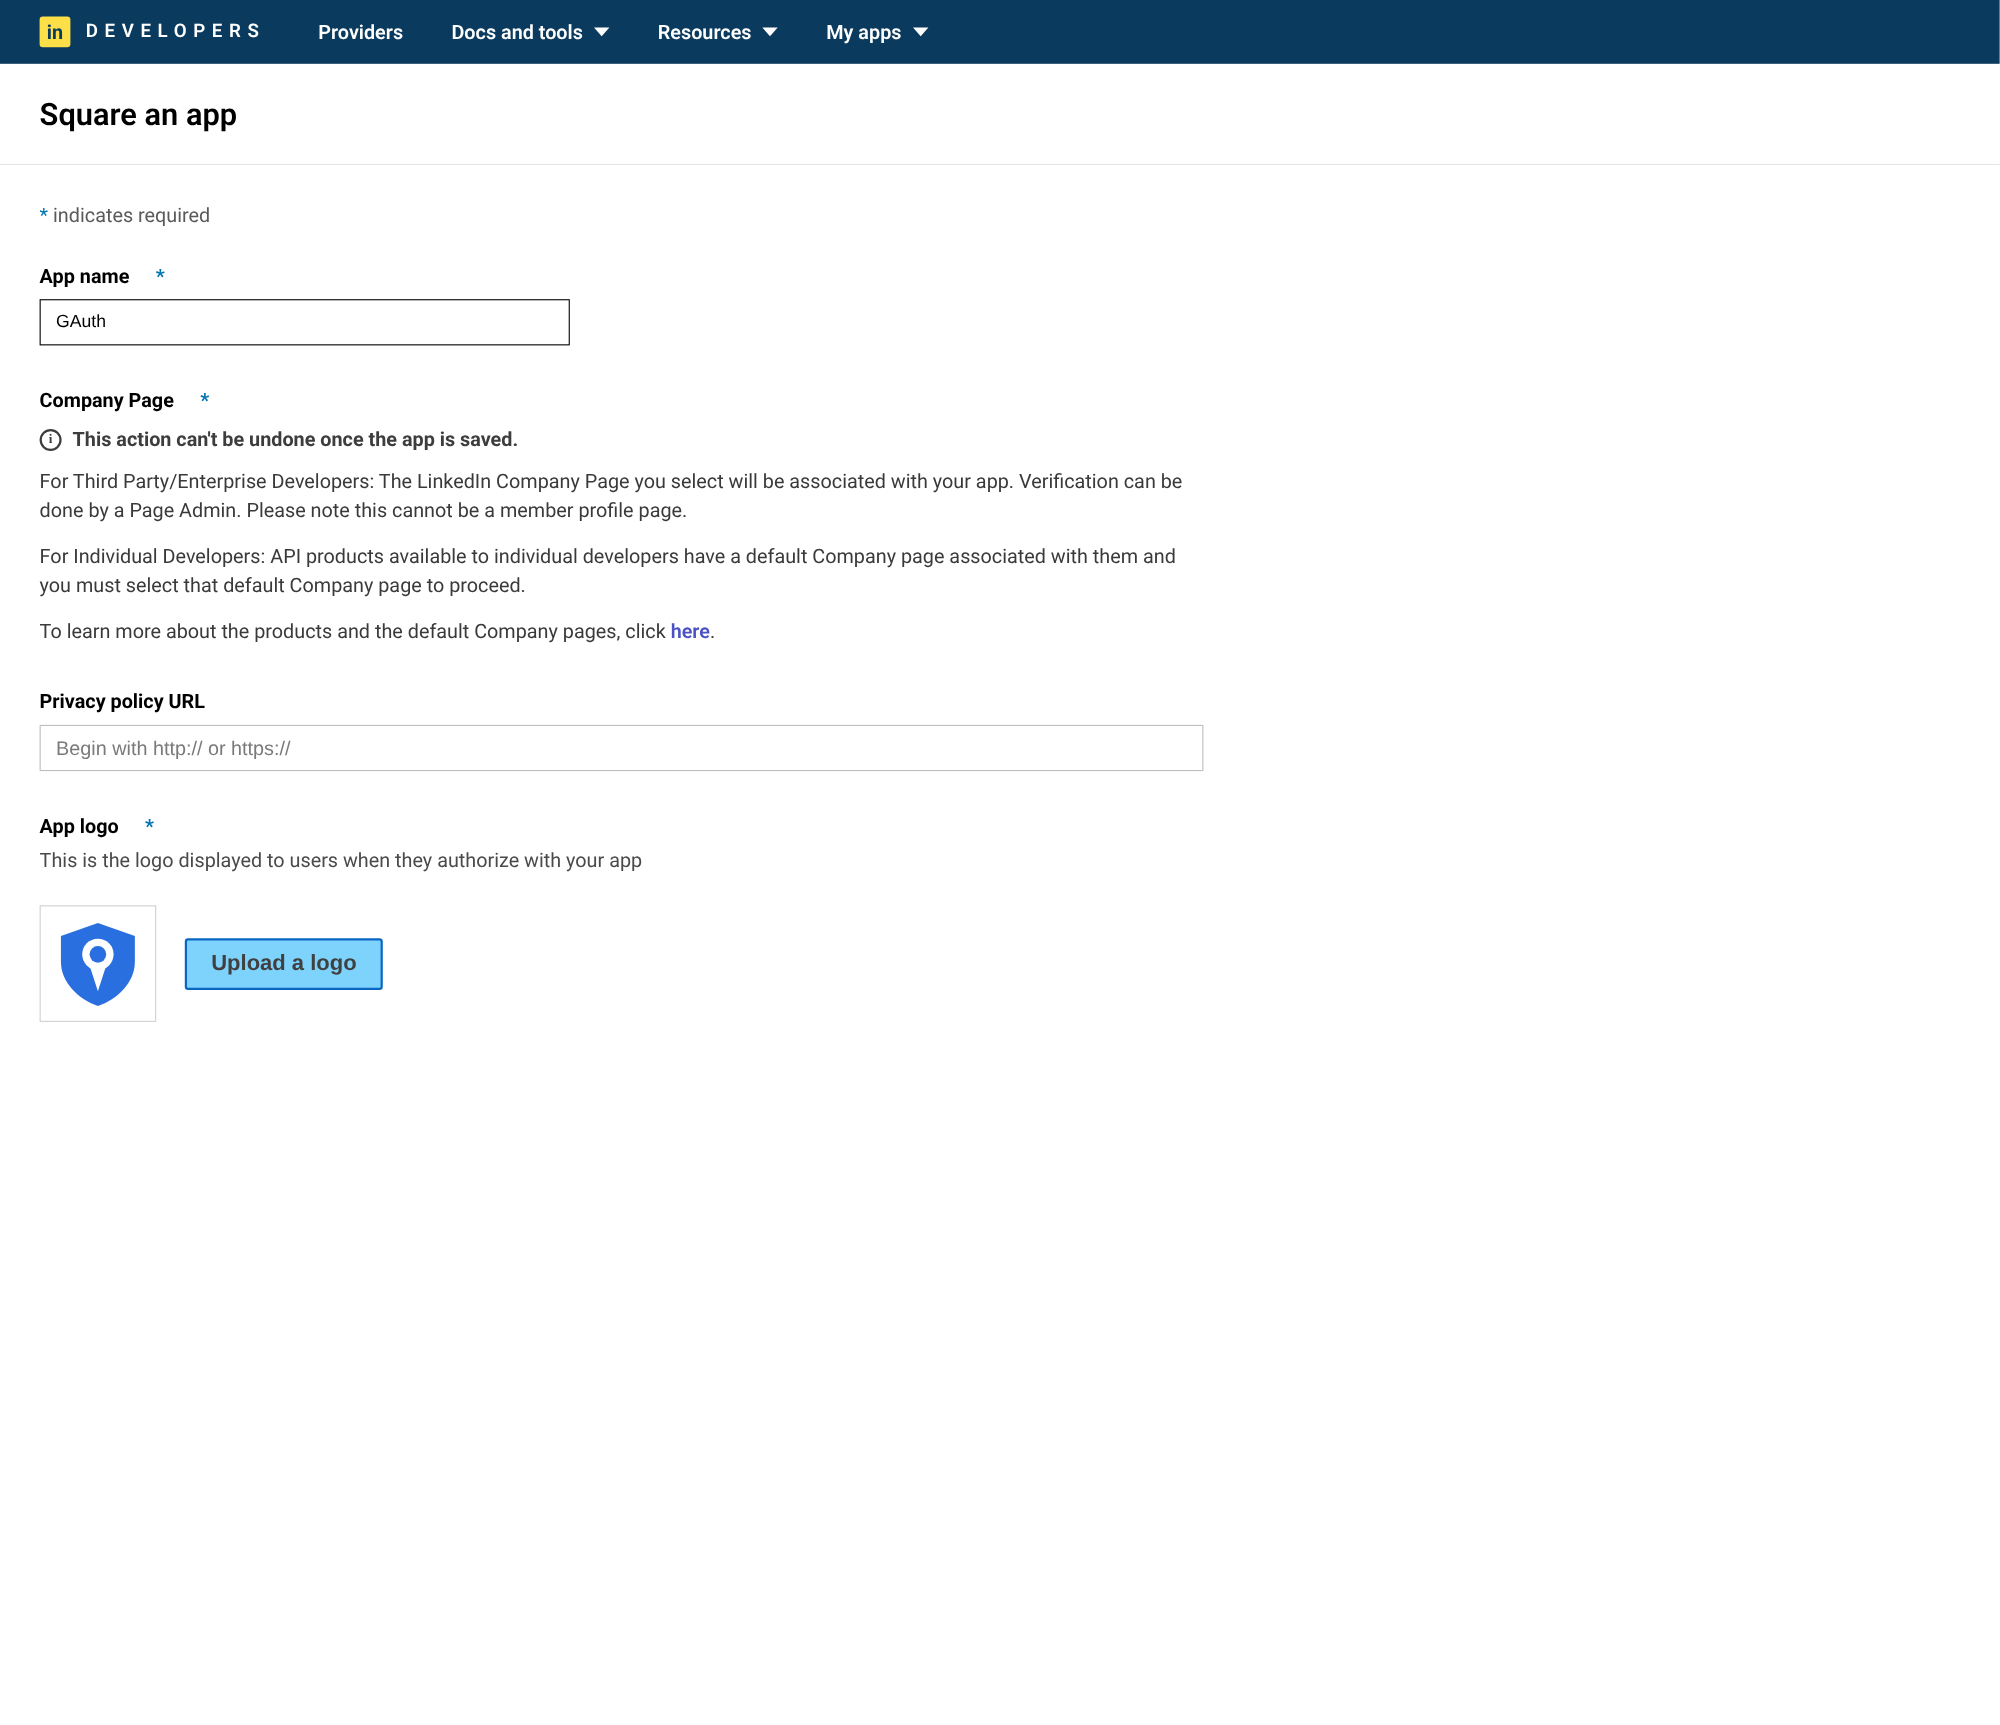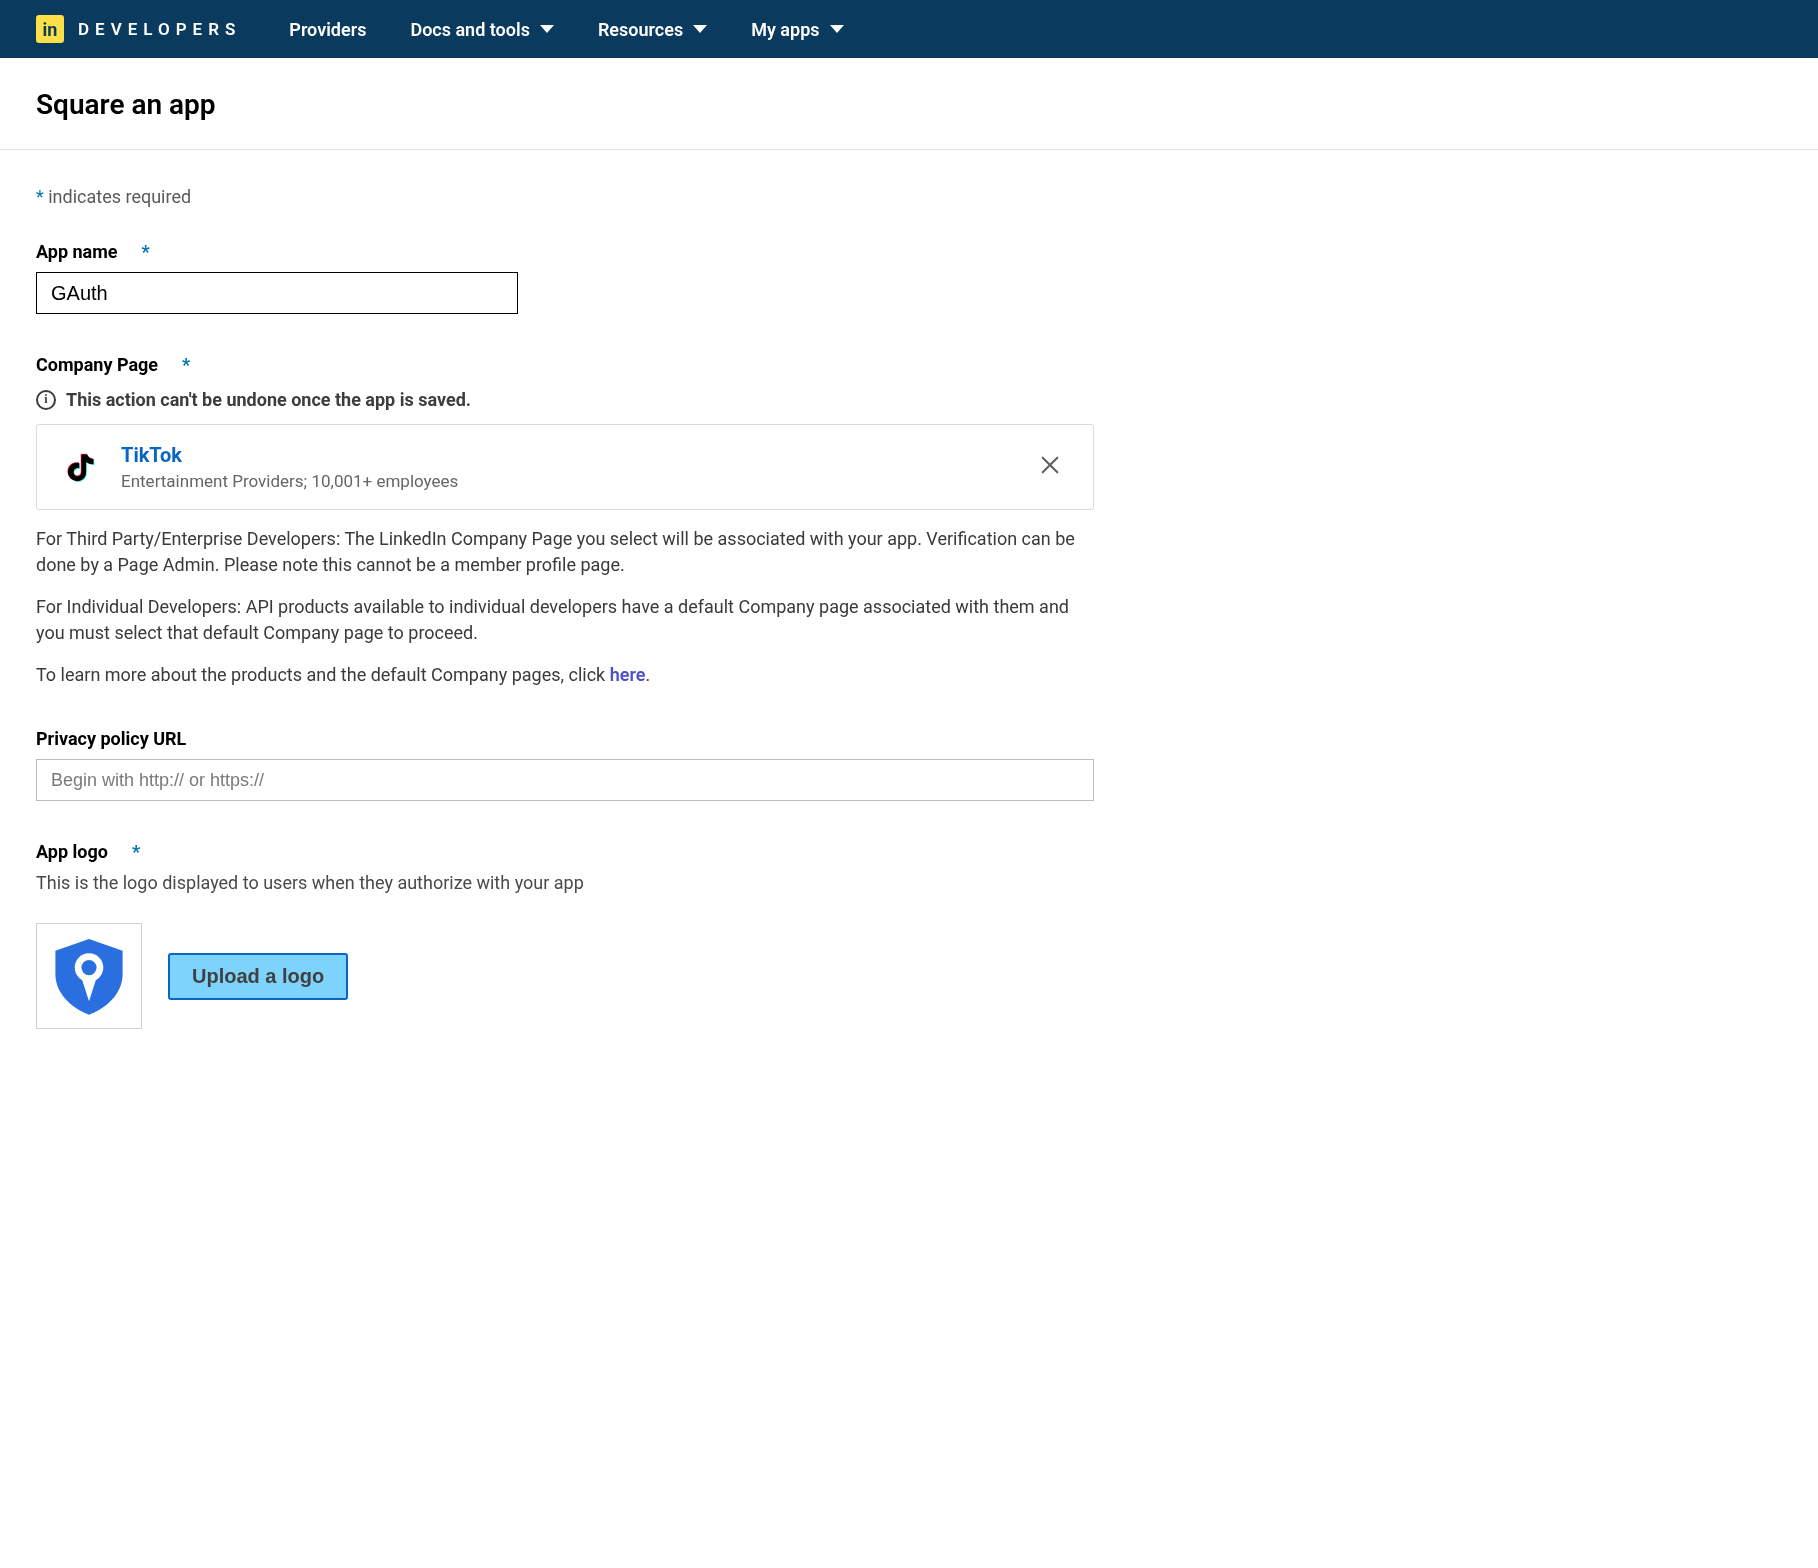--- a/index.html
+++ b/index.html
@@ -82,21 +82,21 @@
     font-weight: 700;
     margin-bottom: 10px;
     display: flex; align-items: center; gap: 22px;
   }
   .field-label .req-star { font-size: 18px; margin-left: 2px;}
   .text-input {
     width: 482px;
     height: 42px;
     border: 1px solid #000;
     padding: 0 14px;
-    font-size: 20px;
+    font-size: 16px;
     outline: none;
   }
   .text-input-full {
     width: 100%;
     max-width: 1084px;
     height: 42px;
     border: 1px solid #bdbdbd;
     padding: 0 14px;
     font-size: 18px;
     color: #000;
@@ -246,38 +246,20 @@
       <div class="field-label">
         <span>Company Page</span>
         <span class="req-star">*</span>
       </div>
 
       <div class="warn-row">
         <span class="info-circle">i</span>
         <span>This action can't be undone once the app is saved.</span>
       </div>
 
-      <div class="company-card">
-        <div class="company-logo">
-          <svg viewBox="0 0 48 48" width="38" height="38">
-            <path fill="#2af0ea" d="M34 9c1.6 3.8 4.4 5.5 8 5.9v6.4c-3.4.2-6.4-.8-9.4-2.8v12.9c0 9.5-10.3 14.6-18 9.1-5-3.6-6.3-10.4-3-15.6 2.7-4.3 7.2-5.9 12.3-5.1v6.7c-2.3-.7-4.5-.2-6 1.7-1.8 2.3-1.4 5.6 1 7.3 2.5 1.8 6.2 1 7.3-1.9.3-.8.4-1.7.4-2.6V9h7.4z"></path>
-            <path fill="#fe2c55" d="M32.3 7.3c1.6 3.8 4.4 5.5 8 5.9v6.4c-3.4.2-6.4-.8-9.4-2.8v12.9c0 9.5-10.3 14.6-18 9.1-5-3.6-6.3-10.4-3-15.6 2.7-4.3 7.2-5.9 12.3-5.1v6.7c-2.3-.7-4.5-.2-6 1.7-1.8 2.3-1.4 5.6 1 7.3 2.5 1.8 6.2 1 7.3-1.9.3-.8.4-1.7.4-2.6V7.3h7.4z"></path>
-            <path fill="#000" d="M33.1 8.1c1.6 3.8 4.4 5.5 8 5.9v6.4c-3.4.2-6.4-.8-9.4-2.8v12.9c0 9.5-10.3 14.6-18 9.1-5-3.6-6.3-10.4-3-15.6 2.7-4.3 7.2-5.9 12.3-5.1v6.7c-2.3-.7-4.5-.2-6 1.7-1.8 2.3-1.4 5.6 1 7.3 2.5 1.8 6.2 1 7.3-1.9.3-.8.4-1.7.4-2.6V8.1h7.4z"></path>
-          </svg>
-        </div>
-        <div class="company-main">
-          <div class="company-name">TikTok</div>
-          <div class="company-sub">Entertainment Providers; 10,001+ employees</div>
-        </div>
-        <div class="close-x">
-          <svg width="22" height="22" viewBox="0 0 24 24">
-            <path d="M4 4 L20 20 M20 4 L4 20" stroke="#5e5e5e" stroke-width="2.2" stroke-linecap="round"></path>
-          </svg>
-        </div>
-      </div>
 
       <div class="help-para">For Third Party/Enterprise Developers: The LinkedIn Company Page you select will be associated with your app. Verification can be done by a Page Admin. Please note this cannot be a member profile page.</div>
       <div class="help-para">For Individual Developers: API products available to individual developers have a default Company page associated with them and you must select that default Company page to proceed.</div>
       <div class="help-para">
         <span>To learn more about the products and the default Company pages, click </span><span class="help-link">here</span><span>.</span>
       </div>
     </div>
 
     <div class="section" style="margin-top:28px;">
       <div class="field-label">

